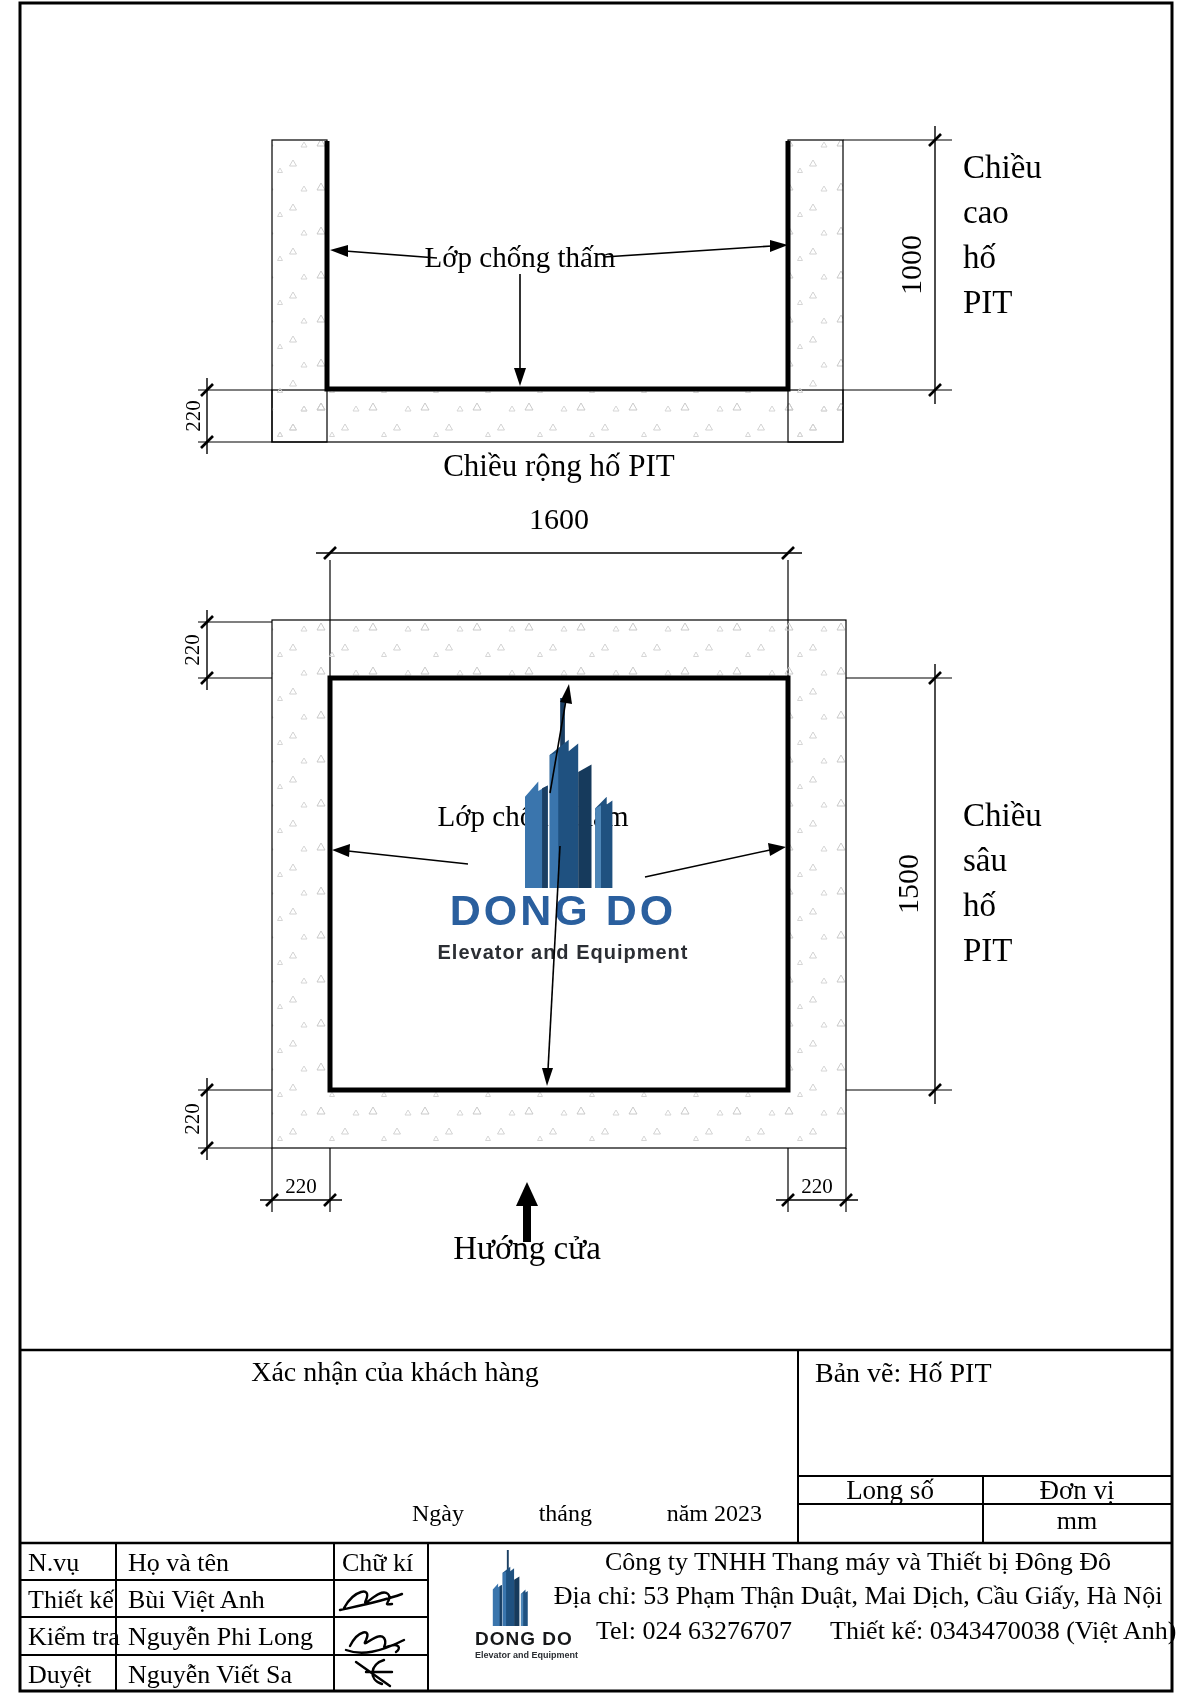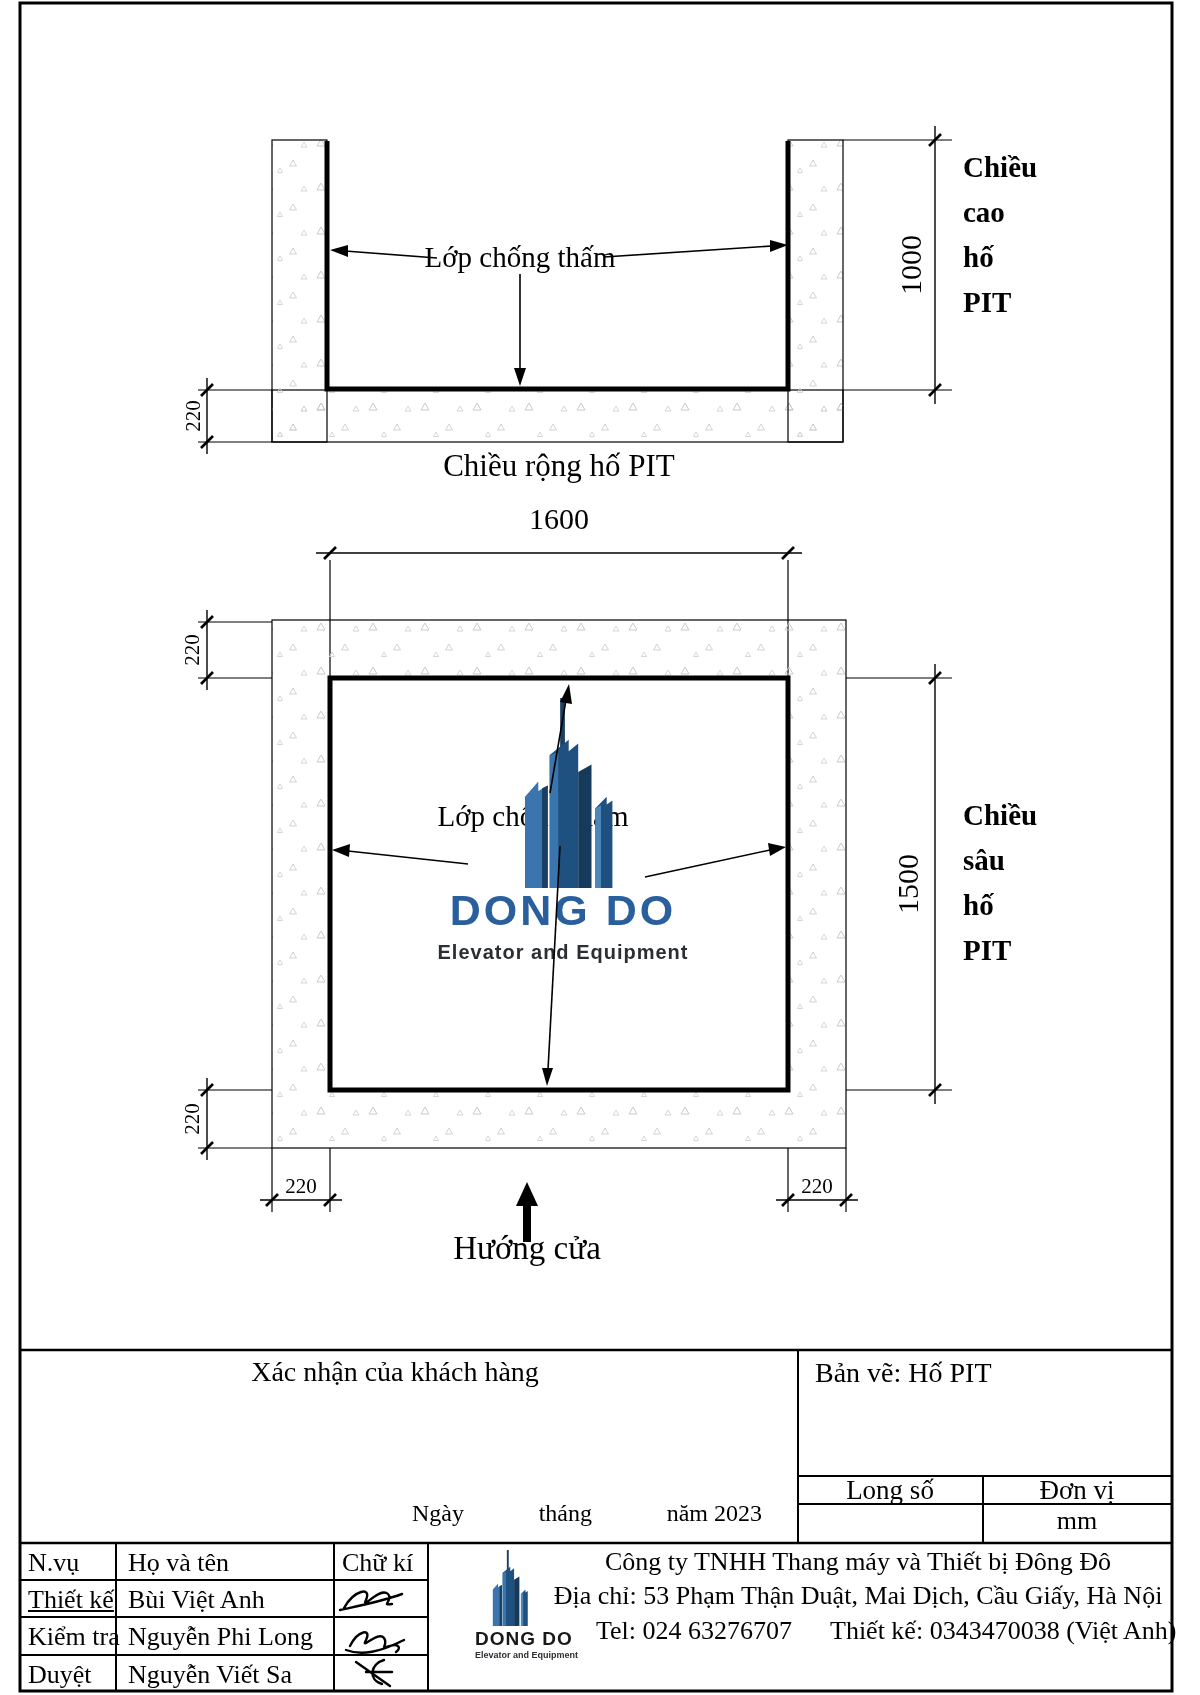--- a/index.html
+++ b/index.html
@@ -6,21 +6,21 @@
   #page{position:relative;width:1200px;height:1695px;background:#fff;
         font-family:"Liberation Serif","DejaVu Serif",serif;color:#000;overflow:hidden;}
   .abs{position:absolute;}
   .ctr{transform:translate(-50%,-50%);white-space:nowrap;}
   .rot{transform:translate(-50%,-50%) rotate(-90deg);white-space:nowrap;}
   svg{position:absolute;left:0;top:0;}
   .dimtxt{font-size:21px;}
   .bigdim{font-size:30px;}
   .lbl{font-size:29px;}
   .title{font-size:31px;}
-  .mlineblock div{height:45px;line-height:45px;font-size:29px;font-weight:bold;}
+  .mlineblock div{height:45px;line-height:45px;font-size:33px;}
   .logo-name{font-family:"Liberation Sans","DejaVu Sans",sans-serif;font-weight:bold;
              color:#2a5f9e;font-size:43px;letter-spacing:3px;}
   .logo-tag{font-family:"Liberation Sans","DejaVu Sans",sans-serif;font-weight:bold;
             color:#2b2e33;font-size:20px;letter-spacing:1px;}
   .logo-name-sm{font-family:"Liberation Sans","DejaVu Sans",sans-serif;font-weight:bold;
             color:#17181a;font-size:19px;letter-spacing:1px;}
   .logo-tag-sm{font-family:"Liberation Sans","DejaVu Sans",sans-serif;font-weight:bold;
             color:#2b2e33;font-size:9px;}
   .tb-title{font-size:28px;}
   .tb-note{font-size:17.5px;font-style:italic;}
@@ -223,21 +223,21 @@
 
   <div class="abs tb-title" style="left:815px;top:1357px;">Bản vẽ: Hố PIT</div>
   <div class="abs ctr tb-head" style="left:890px;top:1490px;">Long số</div>
   <div class="abs ctr tb-head" style="left:1077px;top:1490px;">Đơn vị</div>
   <div class="abs ctr tb-cell" style="left:1077px;top:1521px;">mm</div>
 
   <div class="abs tb-cell" style="left:28px;top:1548px;">N.vụ</div>
   <div class="abs tb-cell" style="left:128px;top:1548px;">Họ và tên</div>
   <div class="abs tb-cell" style="left:342px;top:1548px;">Chữ kí</div>
 
-  <div class="abs tb-cell" style="left:28px;top:1585px;text-decoration:underline;">Thiết kế</div>
+  <div class="abs tb-cell" style="left:28px;top:1585px;">Thiết kế</div>
   <div class="abs tb-cell" style="left:128px;top:1585px;">Bùi Việt Anh</div>
   <div class="abs tb-cell" style="left:28px;top:1622px;">Kiểm tra</div>
   <div class="abs tb-cell" style="left:128px;top:1622px;">Nguyễn Phi Long</div>
   <div class="abs tb-cell" style="left:28px;top:1660px;">Duyệt</div>
   <div class="abs tb-cell" style="left:128px;top:1660px;">Nguyễn Viết Sa</div>
 
   <div class="abs" style="left:475px;top:1550px;width:66px;height:120px;">
     <svg width="64" height="76" viewBox="0 0 120 200" style="position:static;display:block;margin:0 auto;">
       <use href="#bldg"></use>
     </svg>

